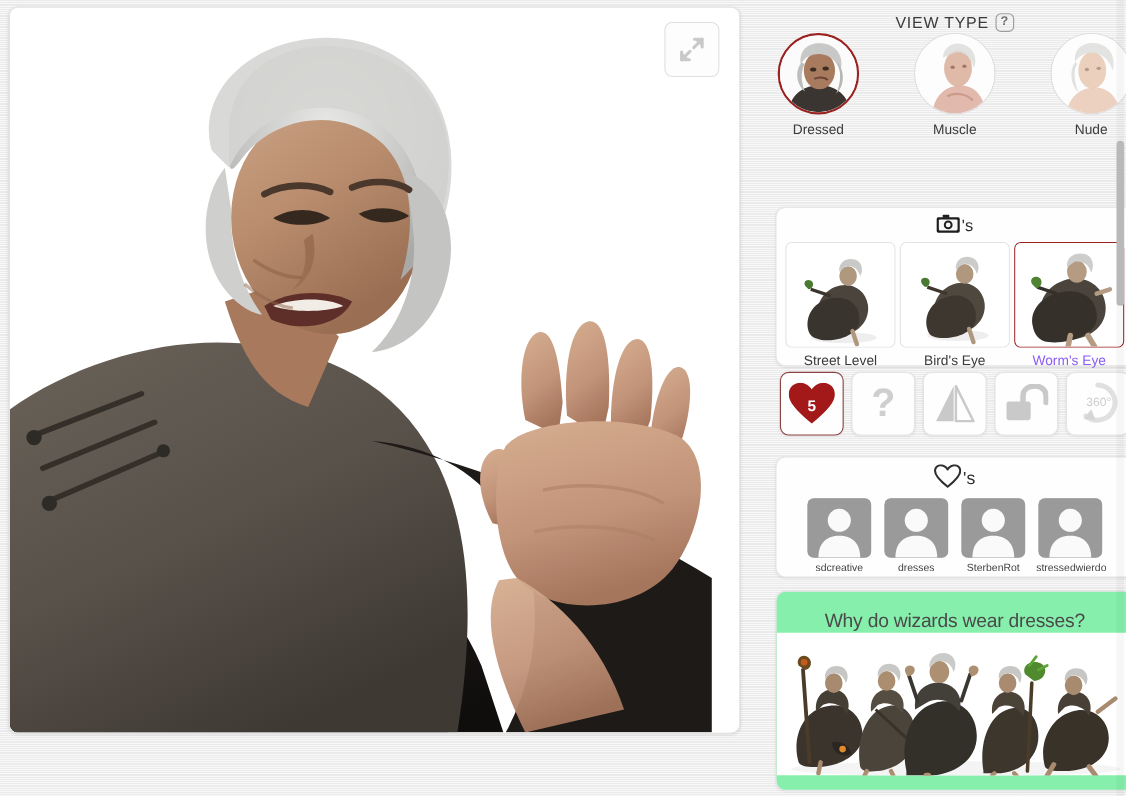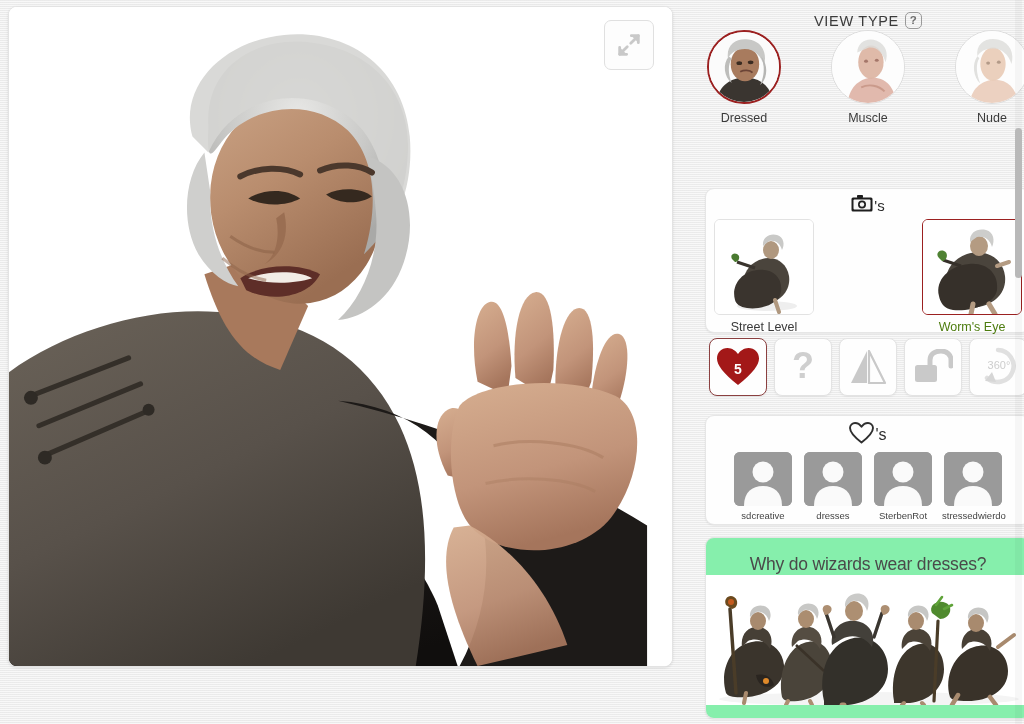--- a/index.html
+++ b/index.html
@@ -121,21 +121,21 @@
     border-radius: 6px;
     overflow: hidden;
     position: relative;
   }
   .cam-item.selected .cam-thumb { border: 1.8px solid #9b2020; }
   .cam-label {
     margin-top: 5px;
     font-size: 12.5px;
     color: #3a3a3a;
   }
-  .cam-item.selected .cam-label { color: #4d7c0f; }
+  .cam-item.selected .cam-label { color: #8b5cf6; }
 
   .cam-title {
     text-align: center;
     font-size: 15px;
     color: #2c2c2c;
     display: flex; align-items: center; justify-content: center;
     gap: 1px; padding-bottom: 4px; padding-top: 2px;
   }
 
   
@@ -423,20 +423,39 @@
             <path d="M 48 26 C 47 17, 55 13, 62 15 C 69 17, 70 25, 67 30
                      C 65 23, 60 20, 54 21 Z" fill="#c9c9c7"></path>
             <path d="M 40 48 L 22 42" stroke="#3a342e" stroke-width="3"></path>
             <path d="M 18 40 C 14 36, 18 32, 22 34 C 26 36, 24 42, 20 42 Z" fill="#4a7a30"></path>
             <path d="M 60 80 L 64 92" stroke="#b0987f" stroke-width="4" stroke-linecap="round"></path>
           </svg>
         </div>
         <div class="cam-label">Street Level</div>
       </div>
 
+      <div class="cam-item">
+        <div class="cam-thumb">
+          <svg viewBox="0 0 100 96" width="100" height="96">
+            <rect width="100" height="96" fill="#fff"></rect>
+            <ellipse cx="52" cy="84" rx="28" ry="5" fill="#eee"></ellipse>
+            <path d="M 32 76 C 26 60, 32 44, 46 38 C 60 32, 74 40, 76 54
+                     C 78 68, 68 80, 52 82 C 42 83, 35 81, 32 76 Z" fill="#4f483f"></path>
+            <path d="M 24 78 C 20 64, 30 50, 46 48 C 60 46, 70 56, 68 70
+                     C 66 82, 48 88, 34 86 C 27 85, 25 82, 24 78 Z" fill="#3d372f"></path>
+            <ellipse cx="58" cy="28" rx="8" ry="9" fill="#b0987f"></ellipse>
+            <path d="M 50 24 C 49 15, 57 11, 64 13 C 71 15, 72 23, 69 28
+                     C 67 21, 62 18, 56 19 Z" fill="#cbcbc9"></path>
+            <path d="M 42 46 L 24 40" stroke="#3d372f" stroke-width="3"></path>
+            <path d="M 20 38 C 16 34, 20 30, 24 32 C 28 34, 26 40, 22 40 Z" fill="#4a7a30"></path>
+            <path d="M 62 78 L 66 90" stroke="#b0987f" stroke-width="4" stroke-linecap="round"></path>
+          </svg>
+        </div>
+        <div class="cam-label">Bird's Eye</div>
+      </div>
 
       <div class="cam-item selected">
         <div class="cam-thumb">
           <svg viewBox="0 0 100 96" width="100" height="96">
             <rect width="100" height="96" fill="#fff"></rect>
             <path d="M 26 74 C 18 58, 26 40, 44 34 C 62 28, 80 38, 82 56
                      C 84 74, 70 86, 50 88 C 36 89, 28 82, 26 74 Z" fill="#4a443c"></path>
             <path d="M 16 76 C 12 60, 26 46, 46 44 C 64 42, 76 54, 74 70
                      C 72 84, 48 92, 30 90 C 21 89, 17 82, 16 76 Z" fill="#36302a"></path>
             <ellipse cx="56" cy="26" rx="9" ry="10" fill="#b49b82"></ellipse>

